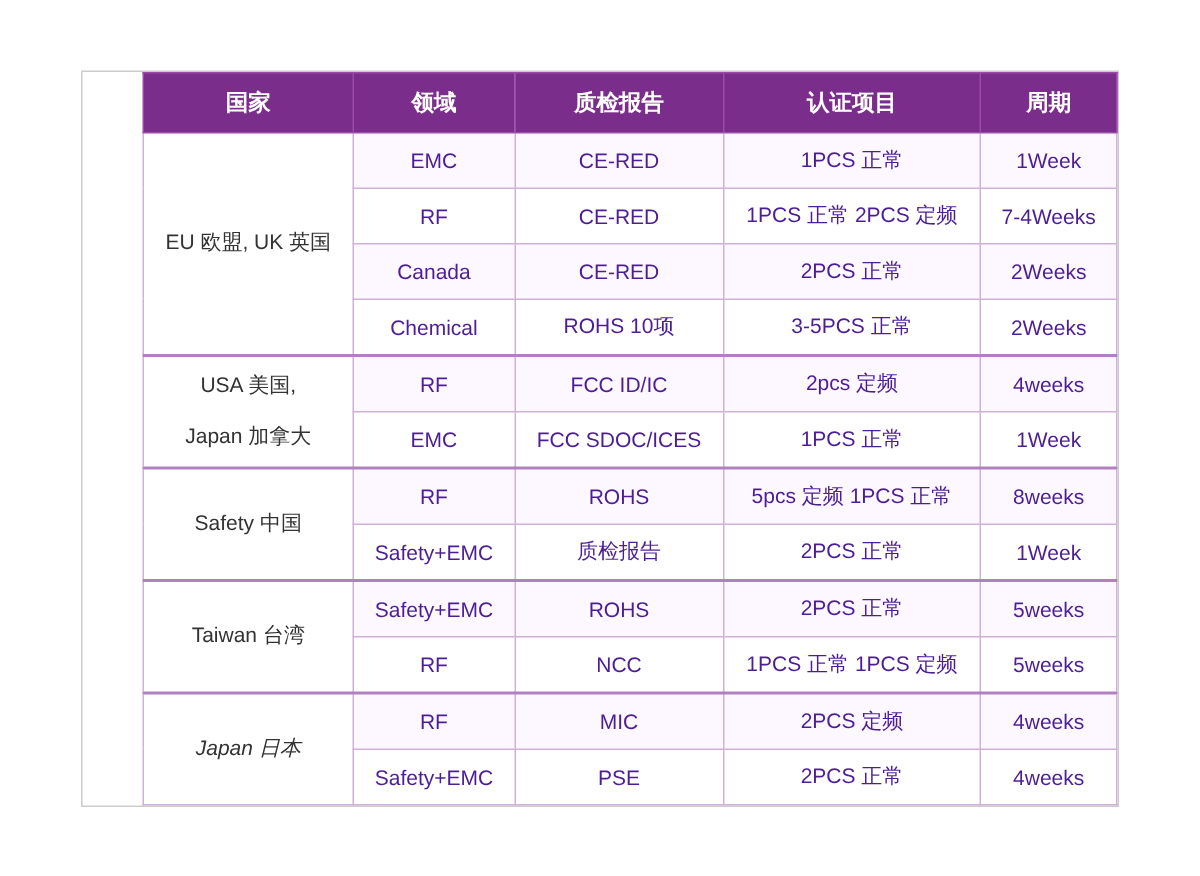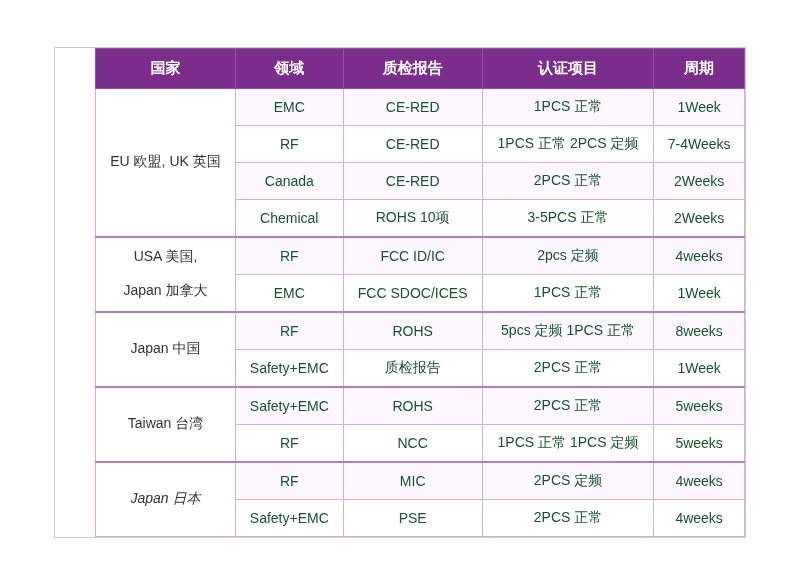--- a/index.html
+++ b/index.html
@@ -44,21 +44,21 @@
     }
 
     tbody tr {
       border: 1px solid #d0b0d8;
     }
 
     tbody td {
       padding: 9px 12px;
       text-align: center;
       border: 1px solid #d0b0d8;
-      color: #14532d;
+      color: #4c1d95;
       font-size: 14px;
     }
 
     .country-cell {
       font-weight: normal;
       text-align: center;
       vertical-align: middle;
       background-color: #ffffff;
       color: #333;
     }
@@ -120,21 +120,21 @@
           <td>2pcs 定频</td>
           <td>4weeks</td>
         </tr>
         <tr>
           <td>EMC</td>
           <td>FCC SDOC/ICES</td>
           <td>1PCS 正常</td>
           <td>1Week</td>
         </tr>
         <tr style="border-top: 2px solid rgb(176, 128, 192);">
-          <td rowspan="2" class="country-cell" style="white-space: pre-line;">Japan 中国</td>
+          <td rowspan="2" class="country-cell" style="white-space: pre-line;">Safety 中国</td>
           <td>RF</td>
           <td>ROHS</td>
           <td>5pcs 定频 1PCS 正常</td>
           <td>8weeks</td>
         </tr>
         <tr>
           <td>Safety+EMC</td>
           <td>质检报告</td>
           <td>2PCS 正常</td>
           <td>1Week</td>

